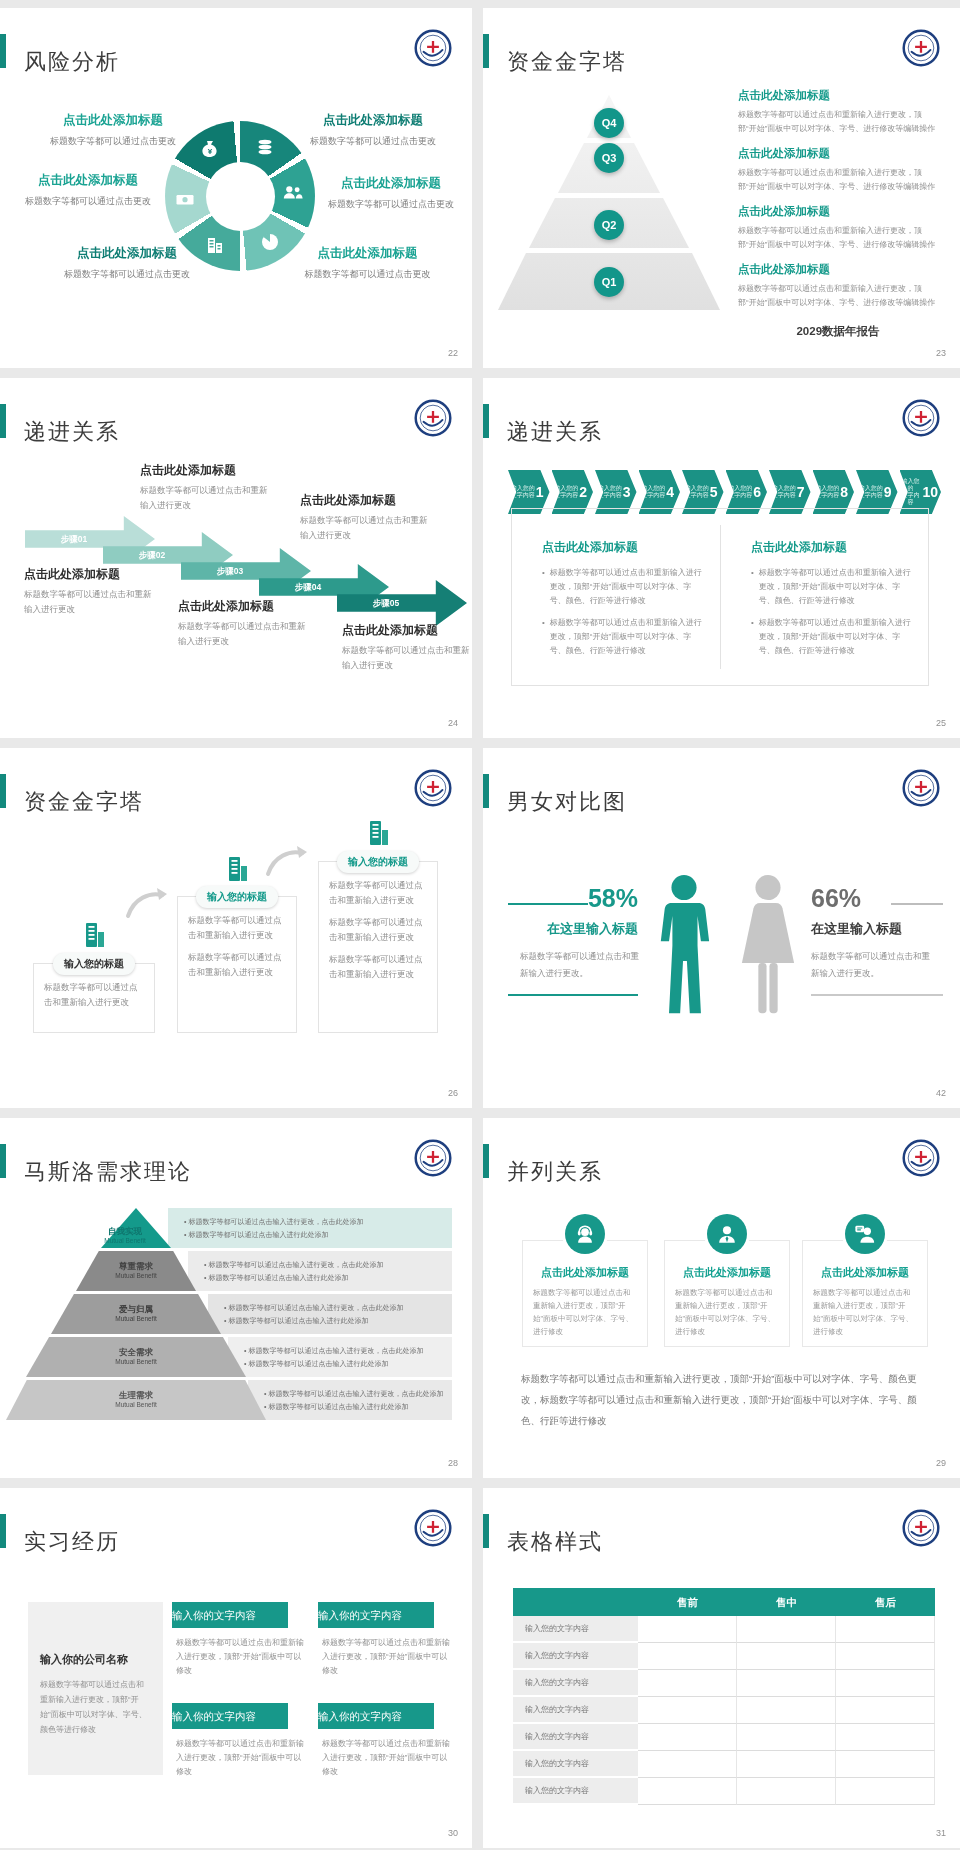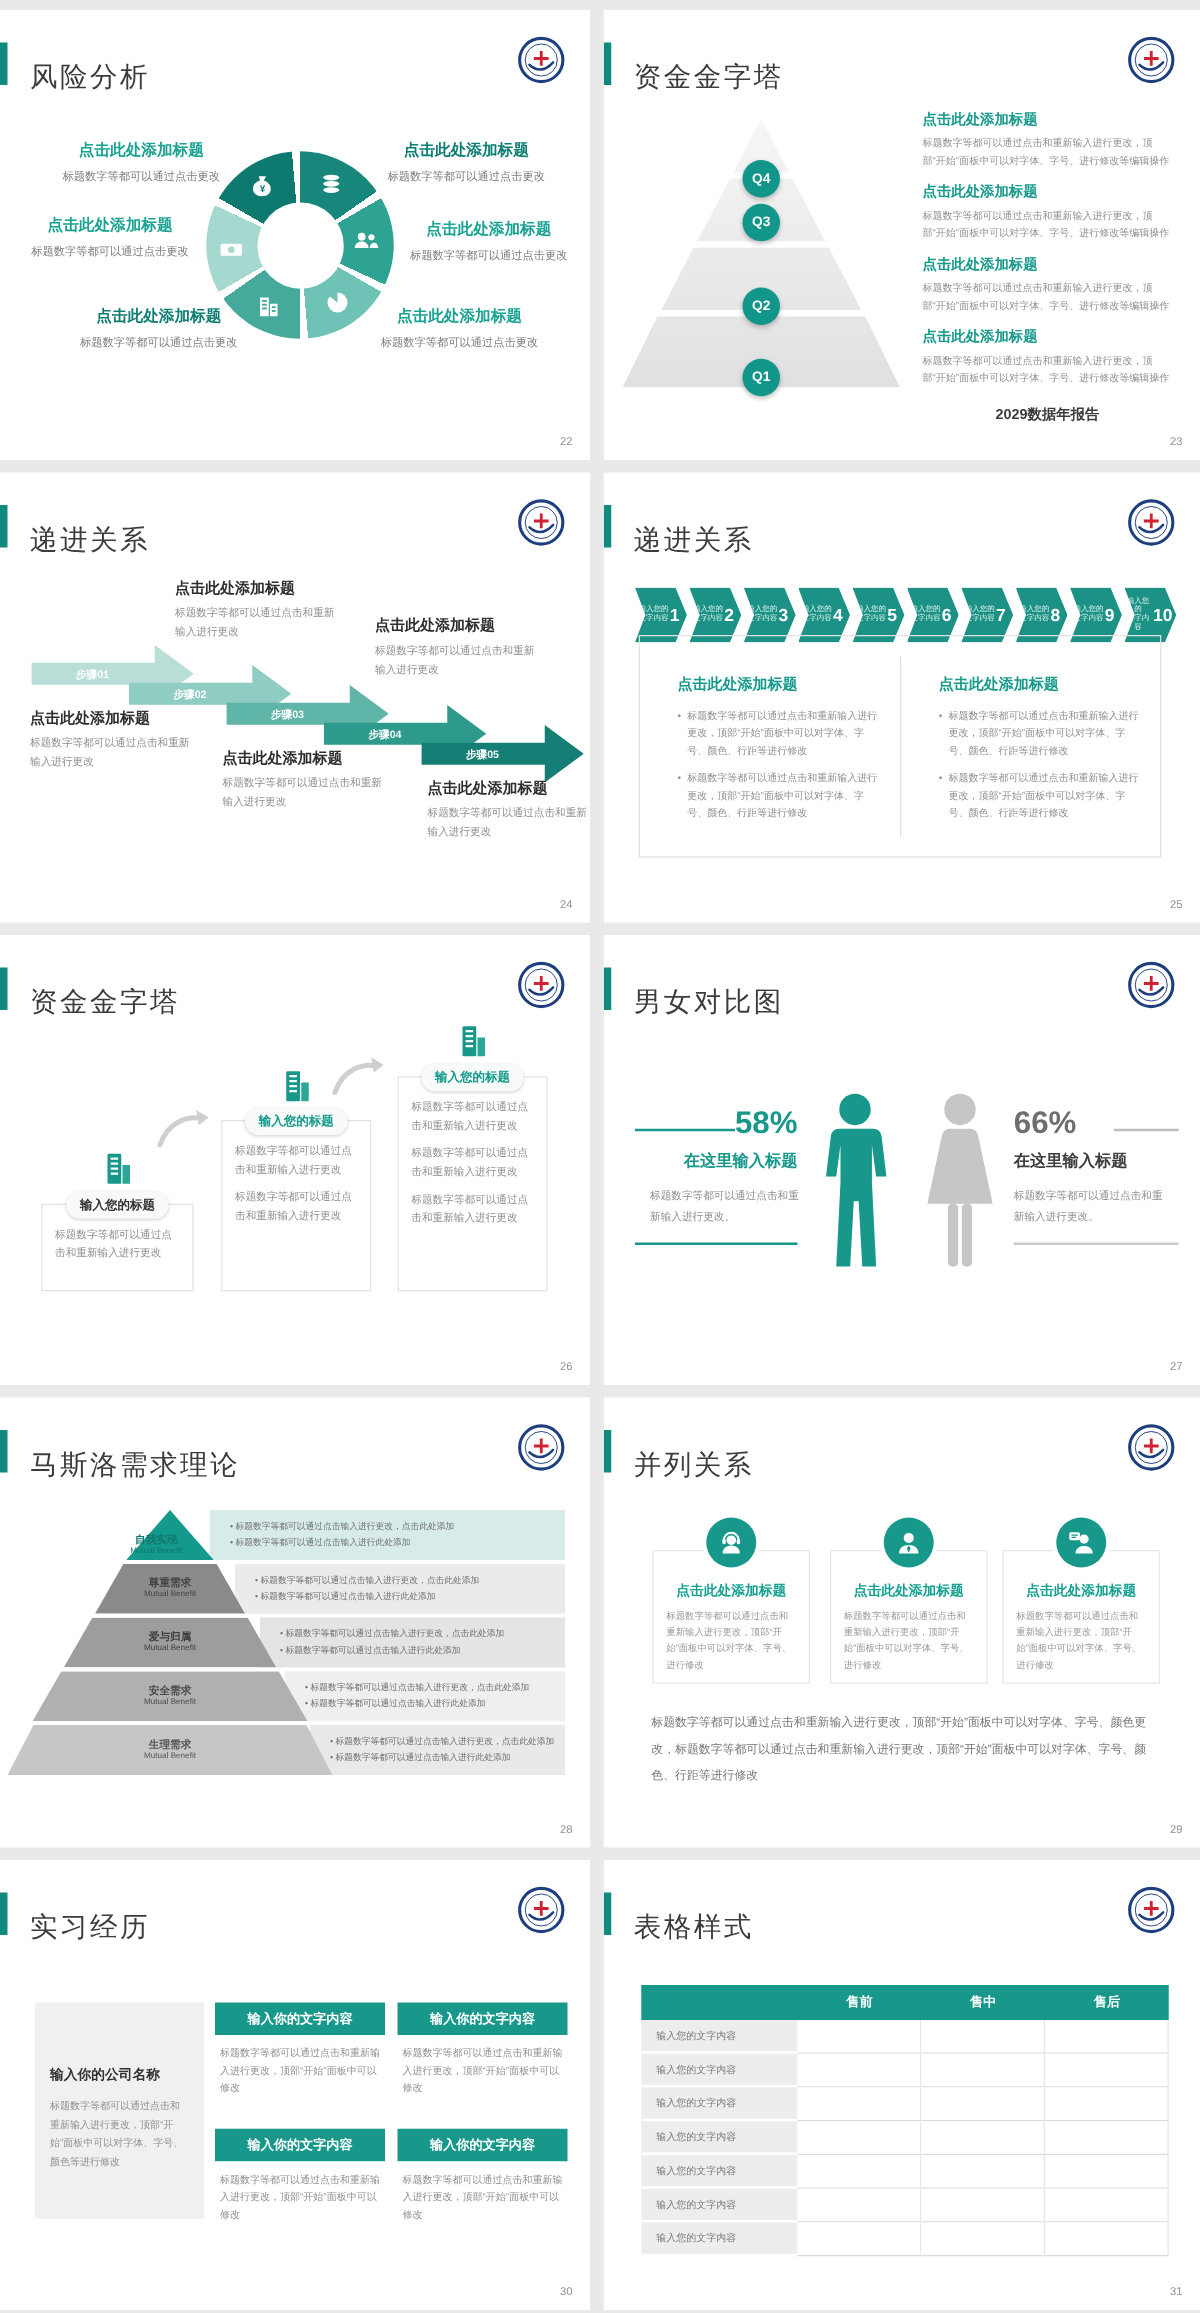--- a/index.html
+++ b/index.html
@@ -25,21 +25,21 @@
 .s1-b1{left:28px;top:104px}.s1-b2{left:288px;top:104px}.s1-b3{left:8px;top:164px;width:160px}
 .s1-b4{left:312px;top:167px;width:158px}.s1-b5{left:42px;top:237px}.s1-b6{left:285px;top:237px;width:165px}
 
 
 .s2-pyr { position:absolute; left:15px; top:87px; width:222px; height:215px; }
 .s2-l { position:absolute; left:0; top:0; width:222px; height:215px; background:linear-gradient(180deg,#f6f6f6,#e0e0e0); filter:drop-shadow(0 1px 1px rgba(0,0,0,.12)); }
 .s2-l4{clip-path:polygon(111px 0px,133px 43px,89px 43px)}
 .s2-l3{clip-path:polygon(86px 48px,136px 48px,162px 98px,60px 98px)}
 .s2-l2{clip-path:polygon(57px 103px,165px 103px,191px 153px,31px 153px)}
 .s2-l1{clip-path:polygon(28px 158px,194px 158px,222px 215px,0px 215px)}
-.s2-q { position:absolute; left:96px; width:30px; height:30px; border-radius:50%; background:#12968a; color:#fff; font-weight:bold; font-size:11px; text-align:center; line-height:30px; box-shadow:0 2px 4px rgba(0,0,0,.25);margin-top:20px; }
+.s2-q { position:absolute; left:96px; width:30px; height:30px; border-radius:50%; background:#12968a; color:#fff; font-weight:bold; font-size:11px; text-align:center; line-height:30px; box-shadow:0 2px 4px rgba(0,0,0,.25); }
 .s2-q4{top:13px}.s2-q3{top:48px}.s2-q2{top:115px}.s2-q1{top:172px}
 .s2-entry { position:absolute; left:255px; width:200px; }
 .s2-e1{top:80px}.s2-e2{top:138px}.s2-e3{top:196px}.s2-e4{top:254px}
 .s2-et { font-size:11.5px; font-weight:bold; color:#159a8b; }
 .s2-eb { font-size:8px; color:#8f8f8f; line-height:14px; margin-top:5px; }
 .s2-footer { position:absolute; left:255px; top:316px; width:200px; text-align:center; font-size:11.5px; font-weight:bold; color:#3c3c3c; }
 
 
 .s3-arrow { position:absolute; width:130px; height:46px; clip-path:polygon(0 31%,76% 31%,76% 0,100% 50%,76% 100%,76% 69%,0 69%); }
 .s3-al { display:block; width:98px; text-align:center; line-height:46px; font-size:8.5px; font-weight:bold; color:#fff; }
@@ -122,21 +122,21 @@
 .s8-card { position:absolute; top:122px; width:126px; height:107px; border:1px solid #e8e8e8; }
 .s8-k1{left:39px}.s8-k2{left:181px}.s8-k3{left:319px}
 .s8-ct { margin-top:24px; text-align:center; font-size:11px; font-weight:bold; color:#14a191; }
 .s8-cb { margin:6px 10px 0; font-size:7.5px; color:#9a9a9a; line-height:13px; }
 .s8-footer { position:absolute; left:38px; top:250px; width:408px; font-size:9.5px; color:#777; line-height:21px; }
 
 
 .s9-panel { position:absolute; left:28px; top:114px; width:135px; height:173px; background:#f0f0f0; padding:50px 12px 0; }
 .s9-pn { font-size:11px; font-weight:bold; color:#333; }
 .s9-pb { margin-top:10px; font-size:8px; color:#8f8f8f; line-height:15px; }
-.s9-head { position:absolute; width:136px; height:26px; background:#17988a; color:#fff; font-size:10.5px; font-weight:bold; text-align:center; line-height:26px; }
+.s9-head { position:absolute; width:116px; height:26px; background:#17988a; color:#fff; font-size:10.5px; font-weight:normal; text-align:left; line-height:26px; }
 .s9-h11{left:172px;top:114px}.s9-h12{left:318px;top:114px}.s9-h21{left:172px;top:215px}.s9-h22{left:318px;top:215px}
 .s9-body { position:absolute; width:128px; font-size:8px; color:#8f8f8f; line-height:14px; }
 .s9-b11{left:176px;top:148px}.s9-b12{left:322px;top:148px}.s9-b21{left:176px;top:249px}.s9-b22{left:322px;top:249px}
 
 
 .s10-table { position:absolute; left:30px; top:100px; width:422px; }
 .s10-th { display:flex; height:28px; background:#17988a; color:#fff; font-size:10.5px; font-weight:bold; line-height:28px; }
 .s10-th .c0 { width:125px; }
 .s10-th .c { flex:1; text-align:center; }
 .s10-tr { display:flex; height:27px; }
@@ -497,21 +497,21 @@
           <path d="M27,30 h16 c4,0 6,2 7,5.5 L62,92 H8 L20,35.5 C21,32 23,30 27,30 z"></path>
           <rect x="25" y="92" width="8.5" height="52" rx="3.5"></rect>
           <rect x="36.5" y="92" width="8.5" height="52" rx="3.5"></rect>
         </svg>
     </span>
     <div class="s6-rpct">66%</div>
     <div class="s6-rline"></div>
     <div class="s6-rlabel">在这里输入标题</div>
     <div class="s6-rbody">标题数字等都可以通过点击和重新输入进行更改。</div>
     <div class="s6-runder"></div>
-    <span class="pageno">27</span>
+    <span class="pageno">42</span>
   </section>
 
   <section class="slide">
     <div class="abar"></div>
     <h2 class="stitle">马斯洛需求理论</h2>
     <span class="logo">
       <svg viewBox="0 0 40 40" width="38" height="38">
           <circle cx="20" cy="20" r="18.2" fill="#fff" stroke="#1e3f7f" stroke-width="2.6"></circle>
           <circle cx="20" cy="20" r="13.5" fill="#fff" stroke="#1e3f7f" stroke-width="0.8"></circle>
           <path d="M18.8 12.5h2.4v5h5v2.4h-5v5h-2.4v-5h-5v-2.4h5z" fill="#cf2233"></path>

